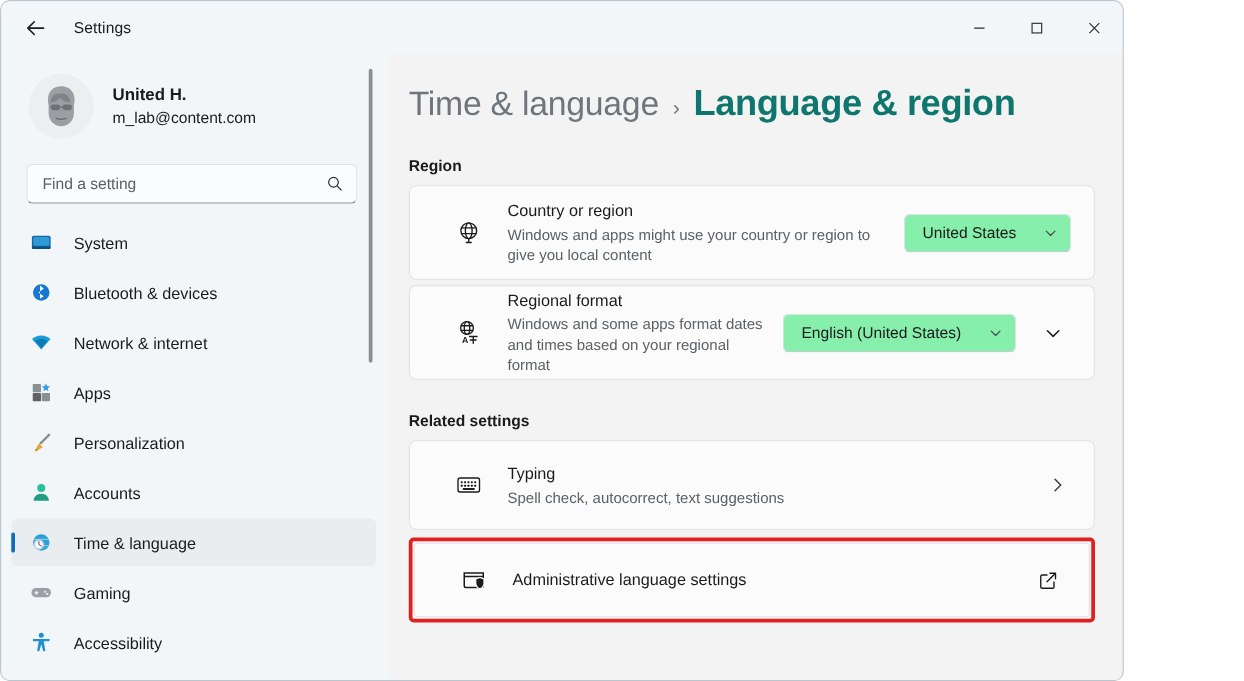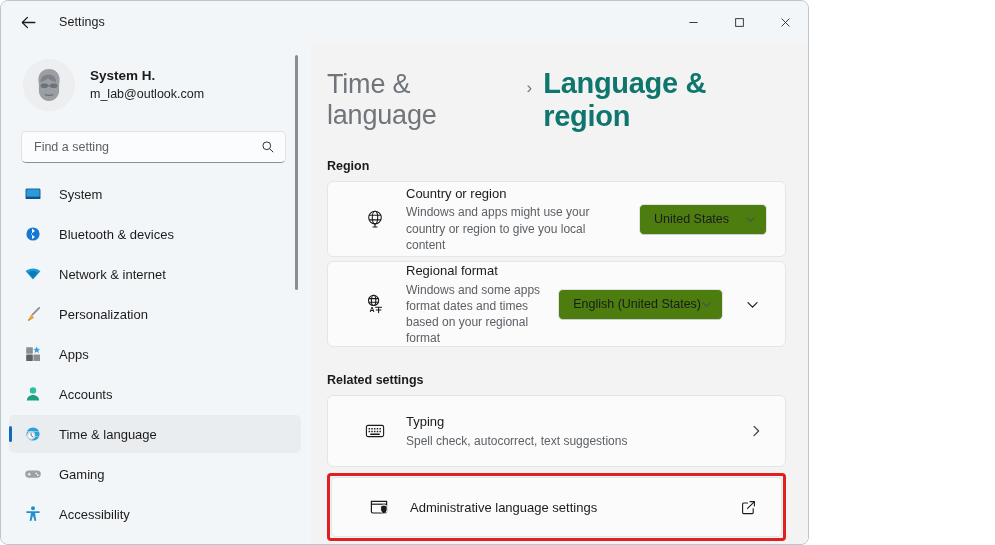--- a/index.html
+++ b/index.html
@@ -5,21 +5,21 @@
   * { box-sizing: border-box; margin: 0; padding: 0; }
   html, body {
     width: 995px; height: 545px;
     overflow: hidden;
     font-family: "Liberation Sans", sans-serif;
     background: #ffffff;
   }
 
   .window {
     position: relative;
-    width: 809px; height: 545px;
+    width: 899px; height: 545px;
     background: #f3f3f3;
     border: 1px solid #b8c6d0;
     border-radius: 8px;
     overflow: hidden;
     display: flex;
     flex-direction: column;
   }
 
   
   .titlebar {
@@ -209,29 +209,29 @@
     font-size: 12px;
     color: #5c6166;
     margin-top: 2px;
     line-height: 1.35;
     max-width: 420px;
   }
 
   .combo {
     height: 31px;
     min-width: 128px;
-    background: #4d7c0f;
+    background: #86efac;
     border: 1px solid #dfe3e6;
     border-bottom-color: #c9ced2;
     border-radius: 5px;
     display: flex;
     align-items: center;
     justify-content: space-between;
     padding: 0 10px 0 14px;
-    gap: 0;
+    gap: 22px;
     flex: 0 0 auto;
   }
   .combo-val { font-size: 12.5px; color: #1b1b1b; white-space: nowrap; }
   .combo-chev { color: #4a4f54; display: flex; align-items: center; }
   .combo-chev svg { width: 11px; height: 11px; }
 
   .expand-chev {
     width: 30px; height: 30px;
     margin-left: 14px;
     display: flex; align-items: center; justify-content: center;
@@ -300,22 +300,22 @@
             <circle cx="26" cy="26" r="26" fill="#eceef0"></circle>
             <path d="M26 10c-6.4 0-10.6 4.2-10.6 10.6 0 2 .2 3.5.5 4.6v6.6C15.9 37.4 20.4 42 26 42s10.1-4.6 10.1-10.2v-6.6c.3-1.1.5-2.6.5-4.6C36.6 14.2 32.4 10 26 10z" fill="#9b9fa3"></path>
             <path d="M26 15.5c-5 0-8.2 2.8-8.7 7.4 2.6-.2 5.6-1.4 7.6-3.6 1.9 2.2 5.2 3.4 8.2 3.6-.3-4.6-2.9-7.4-7.1-7.4z" fill="#7e8388"></path>
             <rect x="17.5" y="24.5" width="7.6" height="4.6" rx="2.3" fill="#6d7277"></rect>
             <rect x="26.9" y="24.5" width="7.6" height="4.6" rx="2.3" fill="#6d7277"></rect>
             <path d="M25.1 26.8h1.8" stroke="#6d7277" stroke-width="1.2"></path>
             <path d="M22 35.5c1.3 1.2 6.7 1.2 8 0" stroke="#6d7277" stroke-width="1.1" fill="none" stroke-linecap="round"></path>
           </svg>
         </div>
         <div class="acct-text">
-          <div class="acct-name">System H.</div>
-          <div class="acct-mail">m_lab@outlook.com</div>
+          <div class="acct-name">United H.</div>
+          <div class="acct-mail">m_lab@content.com</div>
         </div>
       </div>
 
       <div class="search-wrap">
         <input type="text" placeholder="Find a setting" style="">
         <span class="search-icon">
           <svg viewBox="0 0 16 16" fill="none" stroke="currentColor" stroke-width="1.1">
             <circle cx="6.6" cy="6.6" r="4.4"></circle>
               <path d="M9.9 9.9 14 14"></path>
           </svg>
@@ -351,38 +351,38 @@
               <path d="M1.6 6.2C3.6 4.4 6.2 3.4 9 3.4s5.4 1 7.4 2.8L9 14.6 1.6 6.2z" fill="#1a9ad6"></path>
               <path d="M4.3 7.8C5.6 6.7 7.2 6.1 9 6.1s3.4.6 4.7 1.7L9 13.6 4.3 7.8z" fill="#0e7ab5"></path>
             </svg>
           </span>
           <span class="nav-label">Network &amp; internet</span>
         </div>
 
         <div class="navitem">
           <span class="nav-ico">
             <svg viewBox="0 0 18 18">
-              <path d="M14.6 2.2 7.4 9.4l1.3 1.3 7.2-7.2a.9.9 0 0 0-1.3-1.3z" fill="#8e8e8e"></path>
-              <path d="M7.2 9.6 5 13.6l-1.2 2.5 2.6-1.2 3.9-2.1-1.3-1.3-1.8-1.9z" fill="#e8a33d"></path>
-              <path d="M3.8 16.1 5 13.6l1.4 1.3-2.6 1.2z" fill="#c9812a"></path>
-            </svg>
-          </span>
-          <span class="nav-label">Personalization</span>
-        </div>
-
-        <div class="navitem">
-          <span class="nav-ico">
-            <svg viewBox="0 0 18 18">
               <rect x="2.2" y="2.2" width="6.6" height="6.6" rx=".6" fill="#8a8f94"></rect>
               <rect x="2.2" y="9.4" width="6.6" height="6.6" rx=".6" fill="#5c6166"></rect>
               <rect x="9.4" y="9.4" width="6.6" height="6.6" rx=".6" fill="#8a8f94"></rect>
               <path d="M12.7 1.6l1 2.1 2.3.3-1.7 1.6.4 2.3-2-1.1-2 1.1.4-2.3-1.7-1.6 2.3-.3z" fill="#3aa0e0"></path>
             </svg>
           </span>
           <span class="nav-label">Apps</span>
+        </div>
+
+        <div class="navitem">
+          <span class="nav-ico">
+            <svg viewBox="0 0 18 18">
+              <path d="M14.6 2.2 7.4 9.4l1.3 1.3 7.2-7.2a.9.9 0 0 0-1.3-1.3z" fill="#8e8e8e"></path>
+              <path d="M7.2 9.6 5 13.6l-1.2 2.5 2.6-1.2 3.9-2.1-1.3-1.3-1.8-1.9z" fill="#e8a33d"></path>
+              <path d="M3.8 16.1 5 13.6l1.4 1.3-2.6 1.2z" fill="#c9812a"></path>
+            </svg>
+          </span>
+          <span class="nav-label">Personalization</span>
         </div>
 
         <div class="navitem">
           <span class="nav-ico">
             <svg viewBox="0 0 18 18">
               <circle cx="9" cy="5.4" r="3.2" fill="#2bbf9e"></circle>
               <path d="M2.9 15.6c0-3.4 2.7-5.6 6.1-5.6s6.1 2.2 6.1 5.6z" fill="#1f9e82"></path>
             </svg>
           </span>
           <span class="nav-label">Accounts</span>

